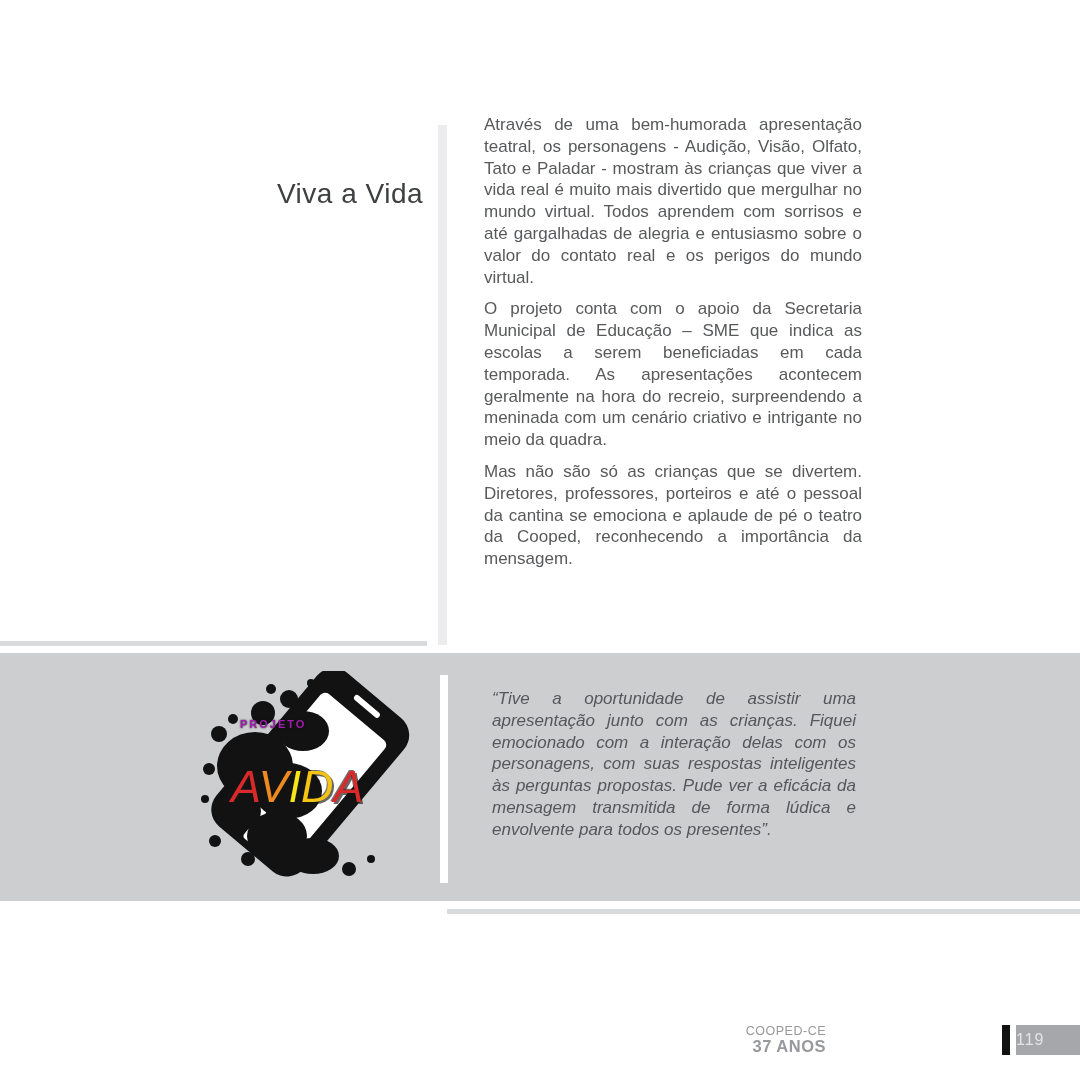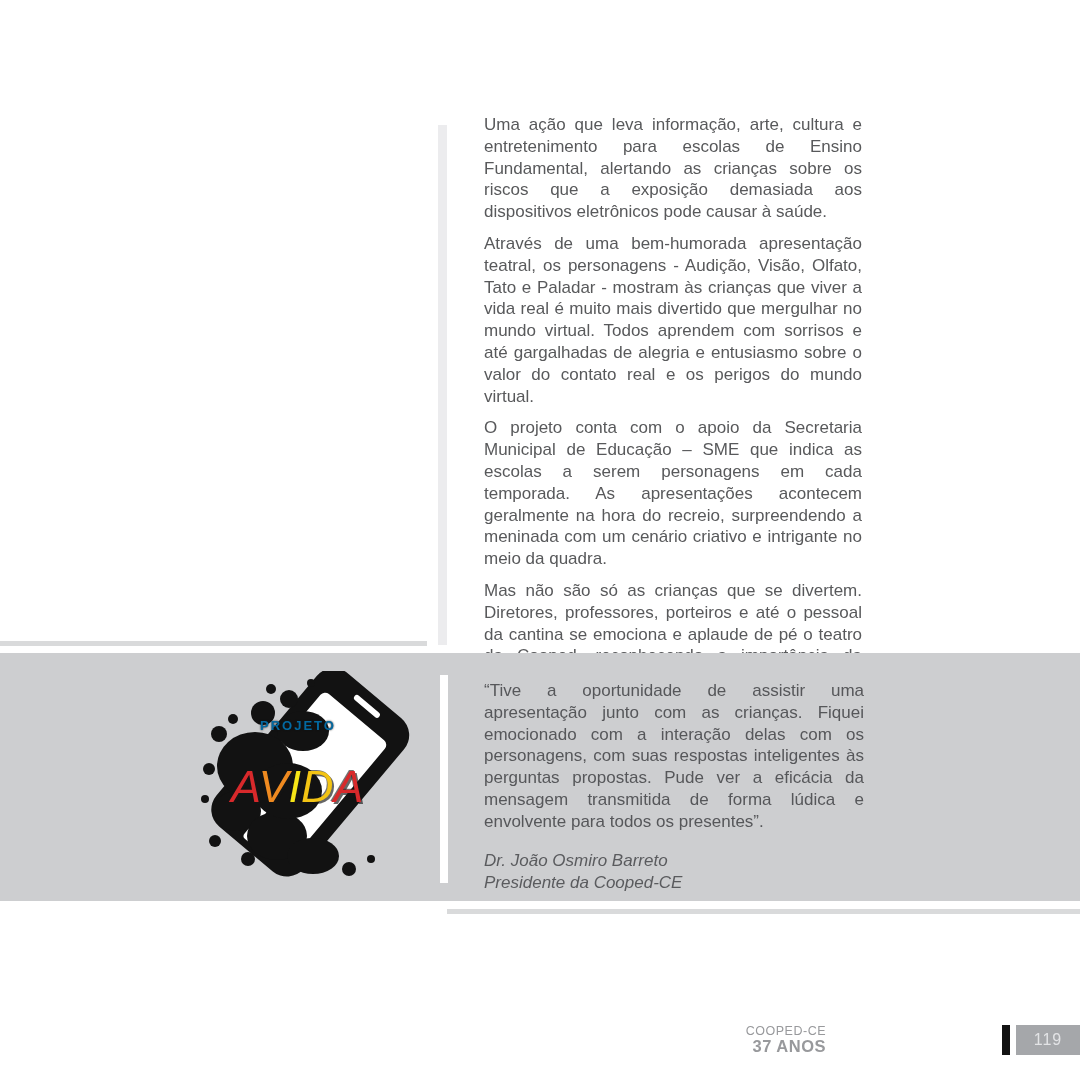--- a/index.html
+++ b/index.html
@@ -40,31 +40,31 @@
     position:absolute;left:0;top:653px;width:1080px;height:248px;
     background:#cdced0;
   }
   .quote-rule{
     position:absolute;left:440px;top:22px;width:8px;height:208px;background:#ffffff;
   }
   .quote{
     position:absolute;left:484px;top:27px;width:380px;
     color:#56575a;font-size:17px;line-height:21.8px;text-align:justify;
   }
-  .quote p{margin:0;}
+  .quote p{margin:8px;font-style:italic;}
   .attrib{
     margin-top:17px;font-style:italic;color:#5a5b5e;font-size:17px;line-height:22px;
   }
 
   
   .logo{position:absolute;left:193px;top:18px;width:224px;height:214px;}
   .logo svg{position:absolute;left:0;top:0;}
   .logo-kicker{
-    position:absolute;left:67px;top:47px;width:120px;
-    font-size:13px;font-weight:700;letter-spacing:2px;color:#0369a1;
+    position:absolute;left:47px;top:47px;width:120px;
+    font-size:11px;font-weight:700;letter-spacing:2px;color:#a21caf;
     text-shadow:0 0 2px #111;
   }
   .logo-viva{
     position:absolute;left:50px;top:52px;width:130px;
     font-size:45px;font-weight:700;font-style:italic;color:#ffffff;
     letter-spacing:1px;
     text-shadow:-1px -1px 0 #2a2a2a,1px -1px 0 #2a2a2a,-1px 1px 0 #2a2a2a,2px 2px 0 #2a2a2a;
   }
   .logo-avida{
     position:absolute;left:38px;top:90px;width:160px;
@@ -83,35 +83,35 @@
   .footer-brand{
     position:absolute;right:82px;top:1px;text-align:right;color:#98999c;
   }
   .footer-brand .brand{font-size:12.5px;letter-spacing:.5px;line-height:13px;}
   .footer-brand .anos{font-size:16.5px;font-weight:700;line-height:17px;letter-spacing:.5px;}
   .footer-bar{
     position:absolute;left:1002px;top:1px;width:8px;height:30px;background:#121212;
   }
   .footer-pagebox{
     position:absolute;left:1016px;top:1px;width:64px;height:30px;background:#a5a7aa;
-    display:flex;align-items:center;justify-content:center;
+    display:flex;align-items:center;justify-content:flex-start;
     color:#e3e4e6;font-size:16px;letter-spacing:1px;
   }
 </style>
 </head>
 <body>
 
 <div class="page">
 
+  <div class="page-title">Viva a Vida</div>
   <div class="col-rule"></div>
 
   <div class="article">
-    <p>Uma ação que leva informação, arte, cultura e entretenimento para escolas de Ensino Fundamental, alertando as crianças sobre os riscos que a exposição demasiada aos dispositivos eletrônicos pode causar à saúde.</p>
     <p>Através de uma bem-humorada apresentação teatral, os personagens - Audição, Visão, Olfato, Tato e Paladar - mostram às crianças que viver a vida real é muito mais divertido que mergulhar no mundo virtual. Todos aprendem com sorrisos e até gargalhadas de alegria e entusiasmo sobre o valor do contato real e os perigos do mundo virtual.</p>
-    <p>O projeto conta com o apoio da Secretaria Municipal de Educação – SME que indica as escolas a serem personagens em cada temporada. As apresentações acontecem geralmente na hora do recreio, surpreendendo a meninada com um cenário criativo e intrigante no meio da quadra.</p>
+    <p>O projeto conta com o apoio da Secretaria Municipal de Educação – SME que indica as escolas a serem beneficiadas em cada temporada. As apresentações acontecem geralmente na hora do recreio, surpreendendo a meninada com um cenário criativo e intrigante no meio da quadra.</p>
     <p>Mas não são só as crianças que se divertem. Diretores, professores, porteiros e até o pessoal da cantina se emociona e aplaude de pé o teatro da Cooped, reconhecendo a importância da mensagem.</p>
   </div>
 
   <div class="divider-top"></div>
 
   <div class="band">
 
     <div class="logo">
       <svg width="224" height="214" viewBox="0 0 224 214">
 
@@ -145,24 +145,20 @@
         </g>
       </svg>
       <div class="logo-kicker">PROJETO</div>
       <div class="logo-avida"><span class="la-red">A</span><span class="la-orange">V</span><span class="la-yellow">I</span><span class="la-gold">D</span><span class="la-red">A</span></div>
     </div>
 
     <div class="quote-rule"></div>
 
     <div class="quote">
       <p>“Tive a oportunidade de assistir uma apresentação junto com as crianças. Fiquei emocionado com a interação delas com os personagens, com suas respostas inteligentes às perguntas propostas. Pude ver a eficácia da mensagem transmitida de forma lúdica e envolvente para todos os presentes”.</p>
-      <div class="attrib">
-        <div>Dr. João Osmiro Barreto</div>
-        <div>Presidente da Cooped-CE</div>
-      </div>
     </div>
   </div>
 
   <div class="divider-bottom"></div>
 
   <div class="footer">
     <div class="footer-brand">
       <div class="brand">COOPED-CE</div>
       <div class="anos">37 ANOS</div>
     </div>

